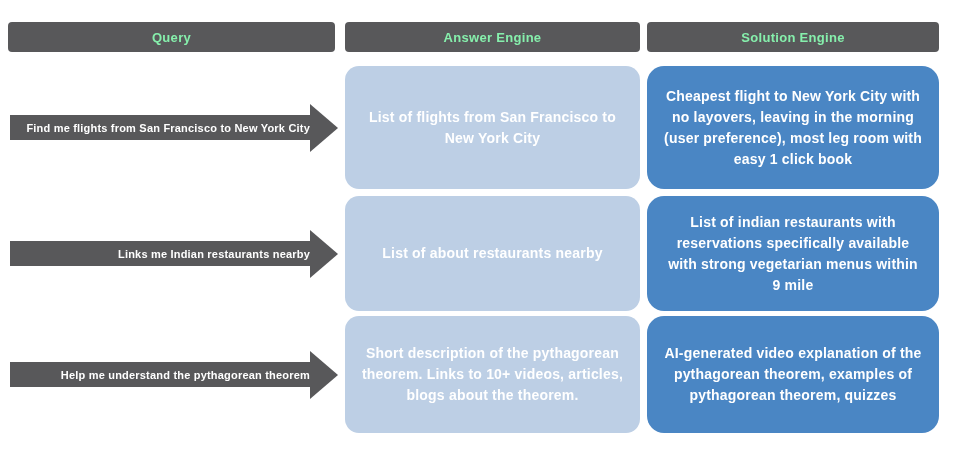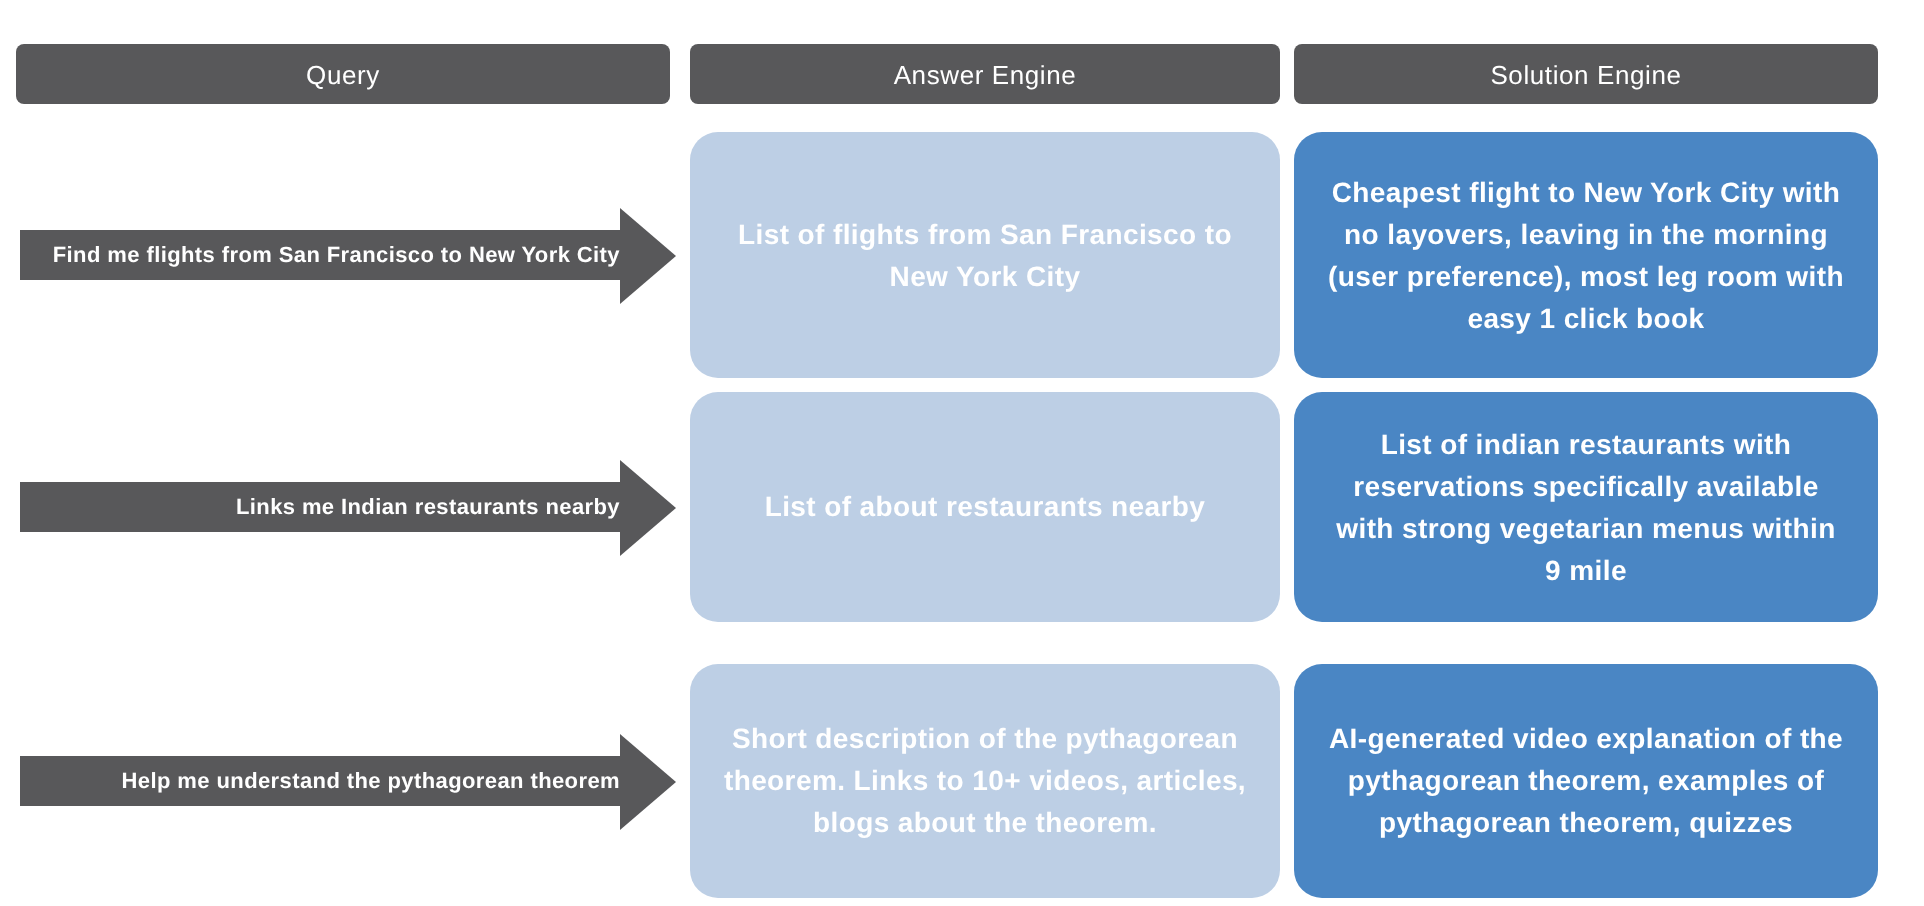--- a/index.html
+++ b/index.html
@@ -15,34 +15,34 @@
     background: #ffffff;
     overflow: hidden;
   }
   
   .col-q { left: 8px;   width: 327px; }
   .col-a { left: 345px; width: 295px; }
   .col-s { left: 647px; width: 292px; }
   
   .r1 { top: 66px;  height: 123px; }
   .r2 { top: 196px; height: 115px; }
-  .r3 { top: 332px; height: 117px; }
+  .r3 { top: 316px; height: 117px; }
 
   .header {
     position: absolute;
     top: 22px;
     height: 30px;
     background: var(--header-bg, #58585a);
-    color: #ffffff;
+    color: #86efac;
     border-radius: 4px;
     display: flex;
     align-items: center;
     justify-content: center;
     font-size: 13px;
-    font-weight: normal;
+    font-weight: bold;
     letter-spacing: 0.3px;
   }
 
   .arrow {
     position: absolute;
     display: flex;
     align-items: center;
   }
   .arrow.col-q { left: 10px; width: 328px; }
   .arrow-body {
@@ -77,21 +77,21 @@
     text-align: center;
     padding: 0 16px;
     box-sizing: border-box;
     color: #ffffff;
     font-size: 14px;
     font-weight: bold;
     line-height: 1.5;
     letter-spacing: 0.2px;
   }
   .card.answer   { background: var(--answer-bg, #bdcfe5); }
-  .card.solution { background: var(--solution-bg, #4a86c4); }
+  .card.solution { background: var(--solution-bg, #4a86c4); border-radius: 17px; }
 </style>
 </head>
 <body>
 
 <div class="diagram">
 
   <div class="header col-q">Query</div>
   <div class="header col-a">Answer Engine</div>
   <div class="header col-s">Solution Engine</div>
 

